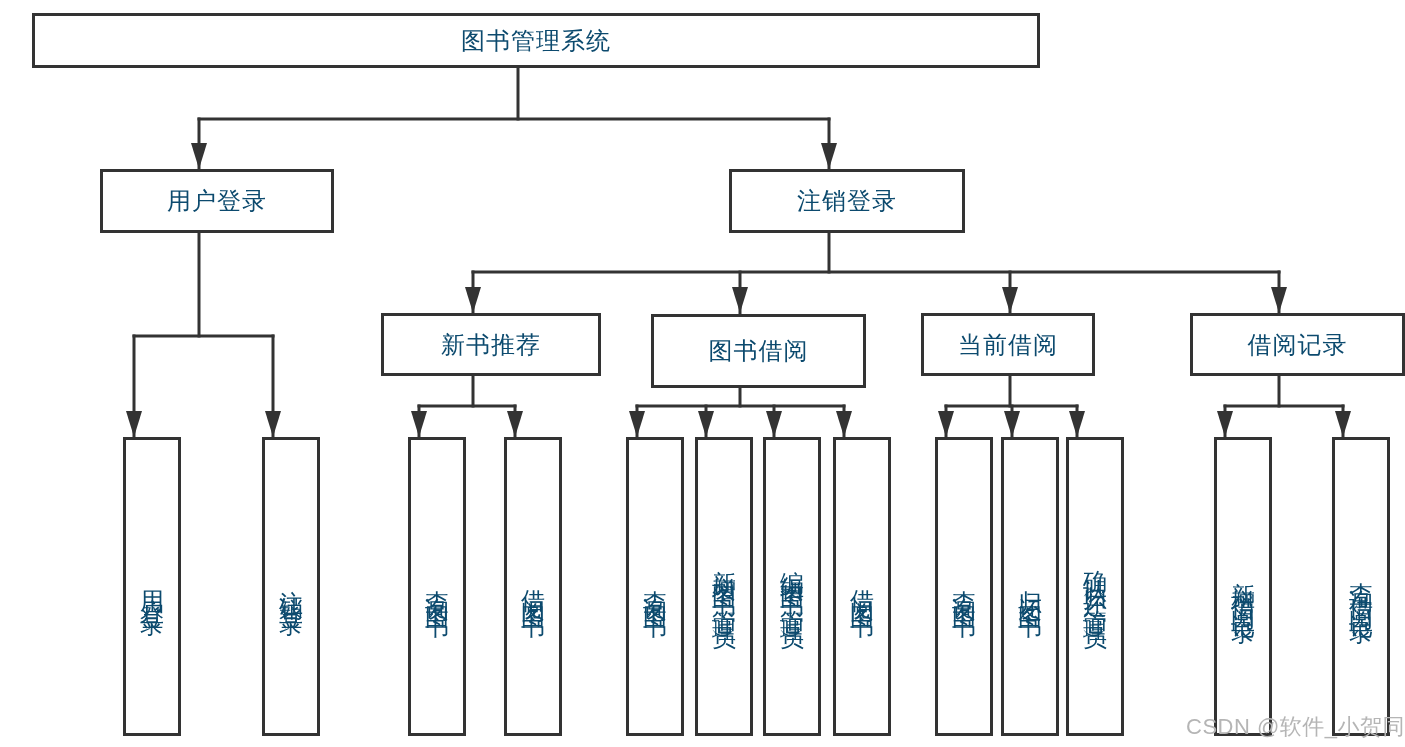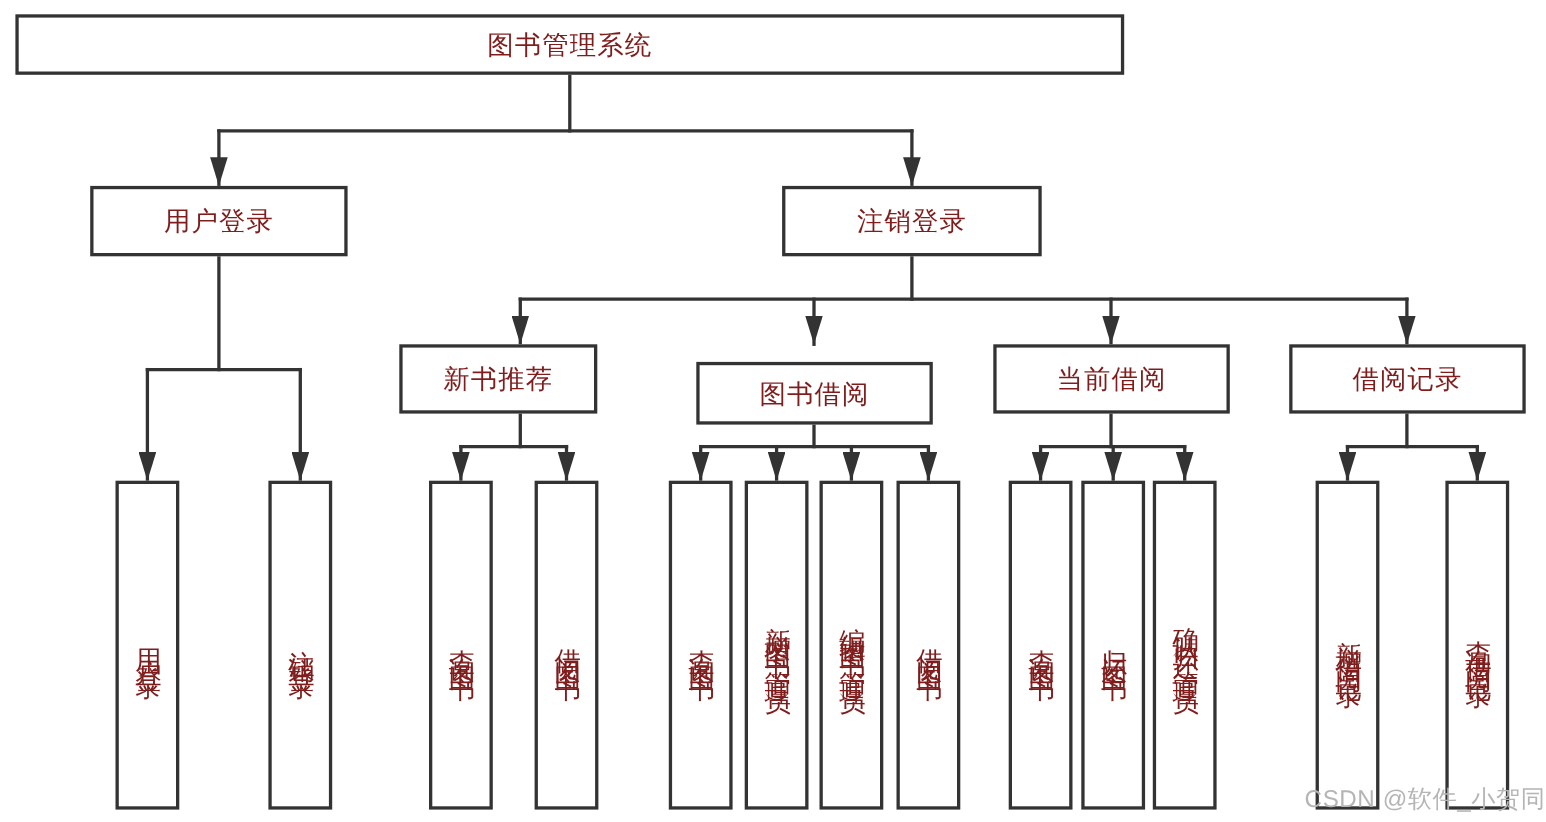--- a/index.html
+++ b/index.html
@@ -18,22 +18,23 @@
     z-index: 1;
   }
   .node {
     position: absolute;
     box-sizing: border-box;
     background: #ffffff;
     border: 3px solid #333333;
     display: flex;
     align-items: center;
     justify-content: center;
-    color: #7f1d1d;
+    color: #0c4a6e;
     z-index: 2;
+    margin-left: 18px;
   }
   .hnode { font-size: 24px; letter-spacing: 1px; }
   .vnode span {
     writing-mode: vertical-rl;
     text-orientation: mixed;
     font-size: 24px;
     letter-spacing: 8px;
     line-height: 1;
   }
   .watermark {
@@ -106,27 +107,27 @@
     <span>图书管理系统</span>
   </div>
 
   <div class="node hnode" style="left:82px; top:169px; width:234px; height:64px;">
     <span>用户登录</span>
   </div>
   <div class="node hnode" style="left:711px; top:169px; width:236px; height:64px;">
     <span>注销登录</span>
   </div>
 
-  <div class="node hnode" style="left:363px; top:313px; width:180px; height:63px;">
+  <div class="node hnode" style="left:363px; top:313px; width:220px; height:63px;">
     <span>新书推荐</span>
   </div>
-  <div class="node hnode" style="left:633px; top:329px; width:215px; height:57px;">
+  <div class="node hnode" style="left:633px; top:314px; width:215px; height:74px;">
     <span>图书借阅</span>
   </div>
-  <div class="node hnode" style="left:903px; top:313px; width:215px; height:63px;">
+  <div class="node hnode" style="left:903px; top:313px; width:174px; height:63px;">
     <span>当前借阅</span>
   </div>
   <div class="node hnode" style="left:1172px; top:313px; width:215px; height:63px;">
     <span>借阅记录</span>
   </div>
 
   <div class="node vnode" style="left:105px; top:437px; width:58px; height:299px;">
     <span>用户登录</span>
   </div>
   <div class="node vnode" style="left:244px; top:437px; width:58px; height:299px;">

